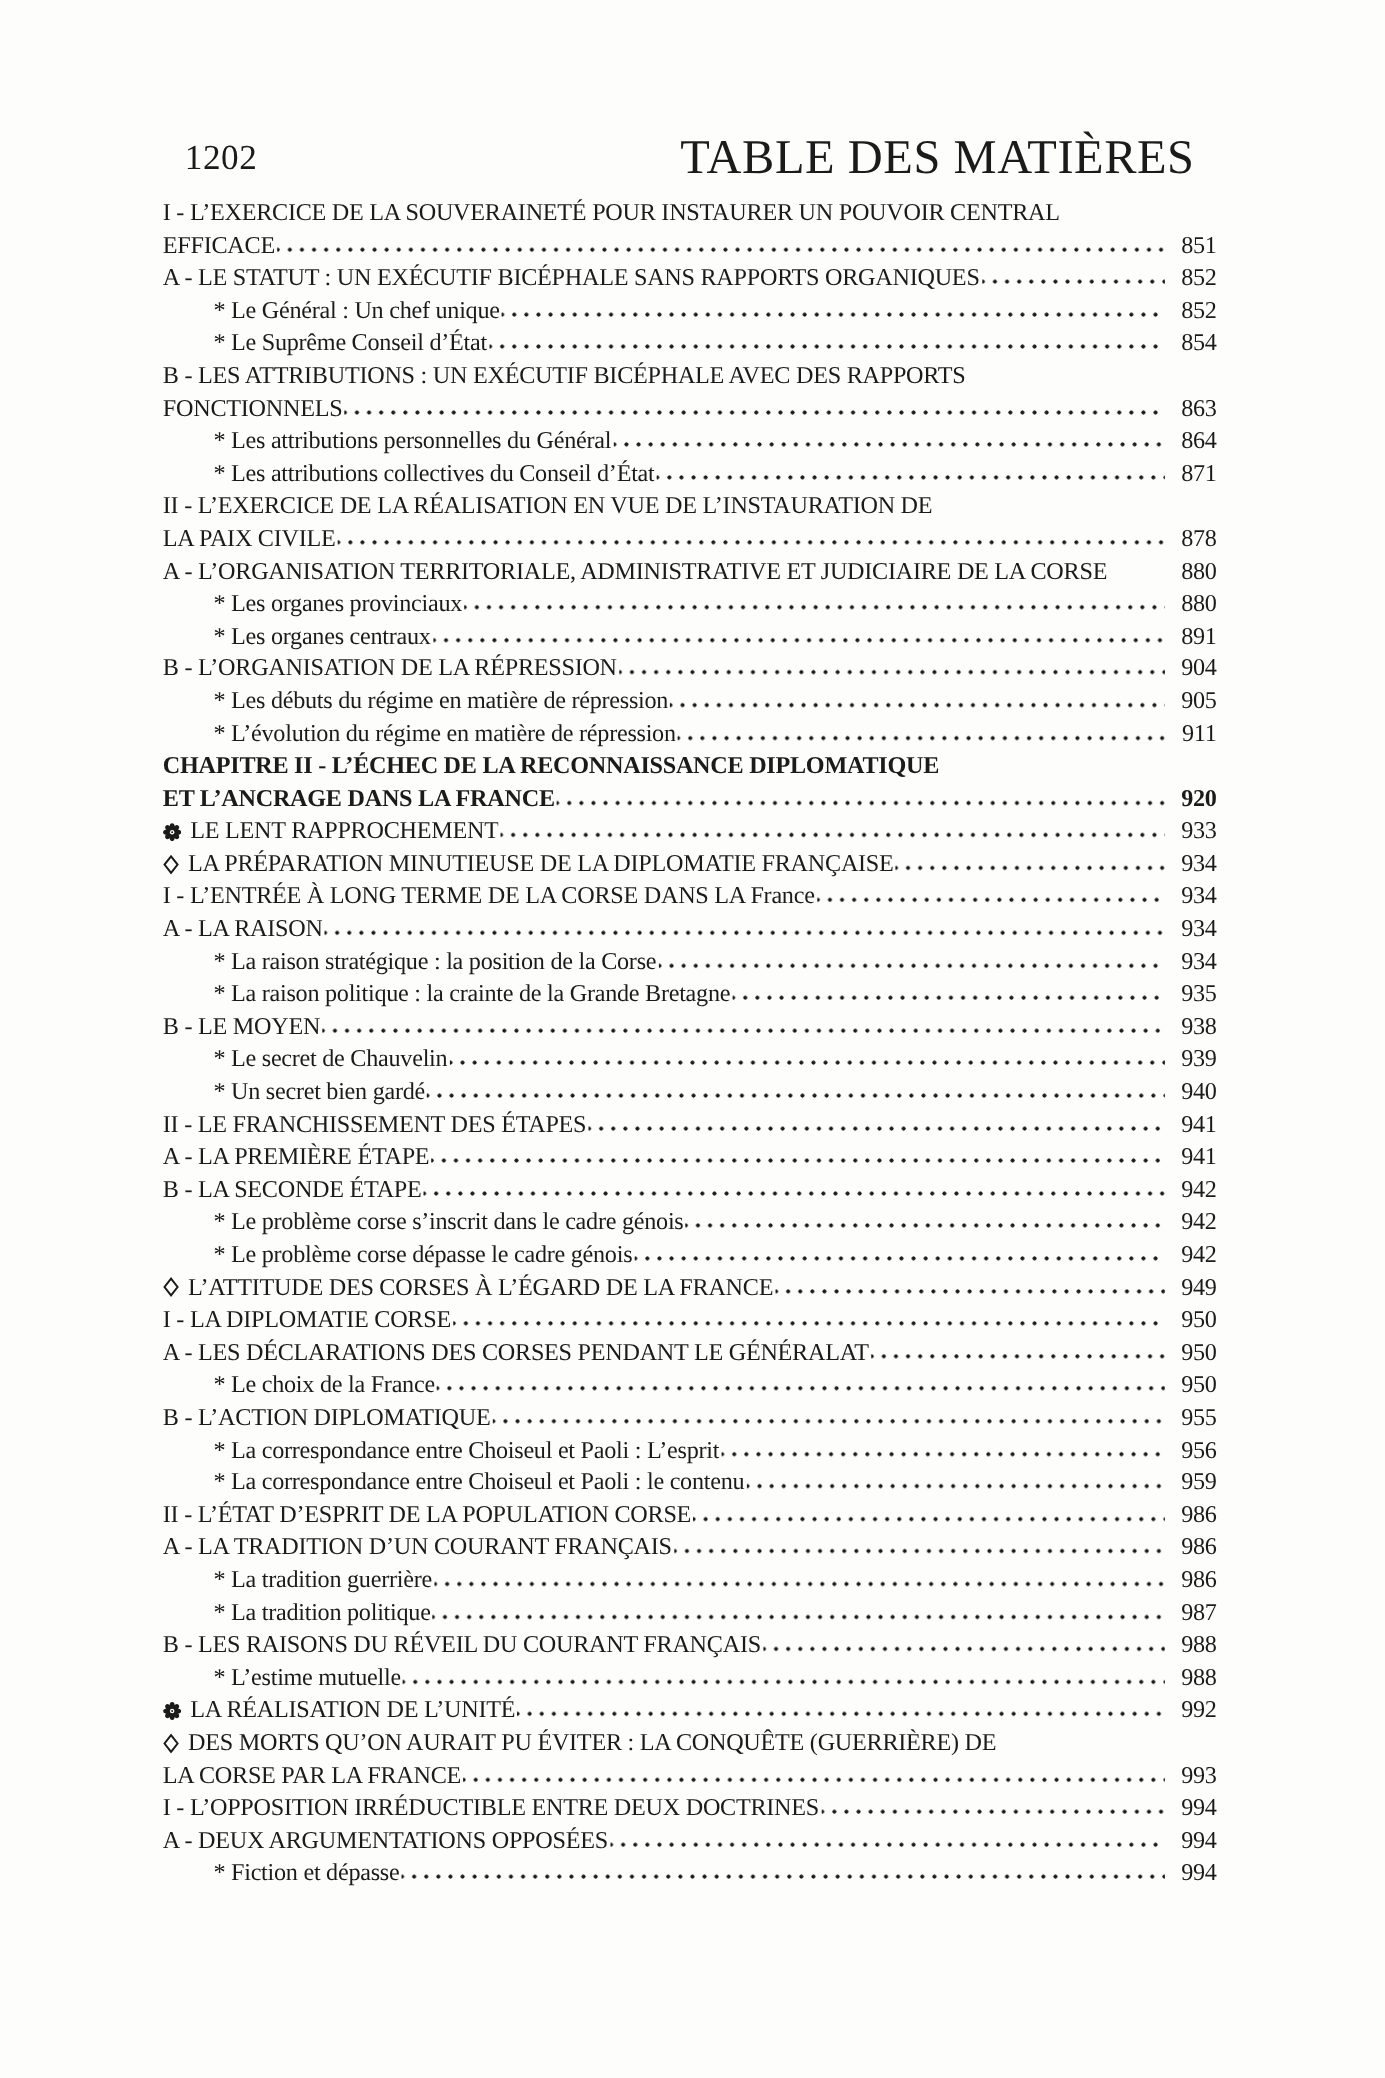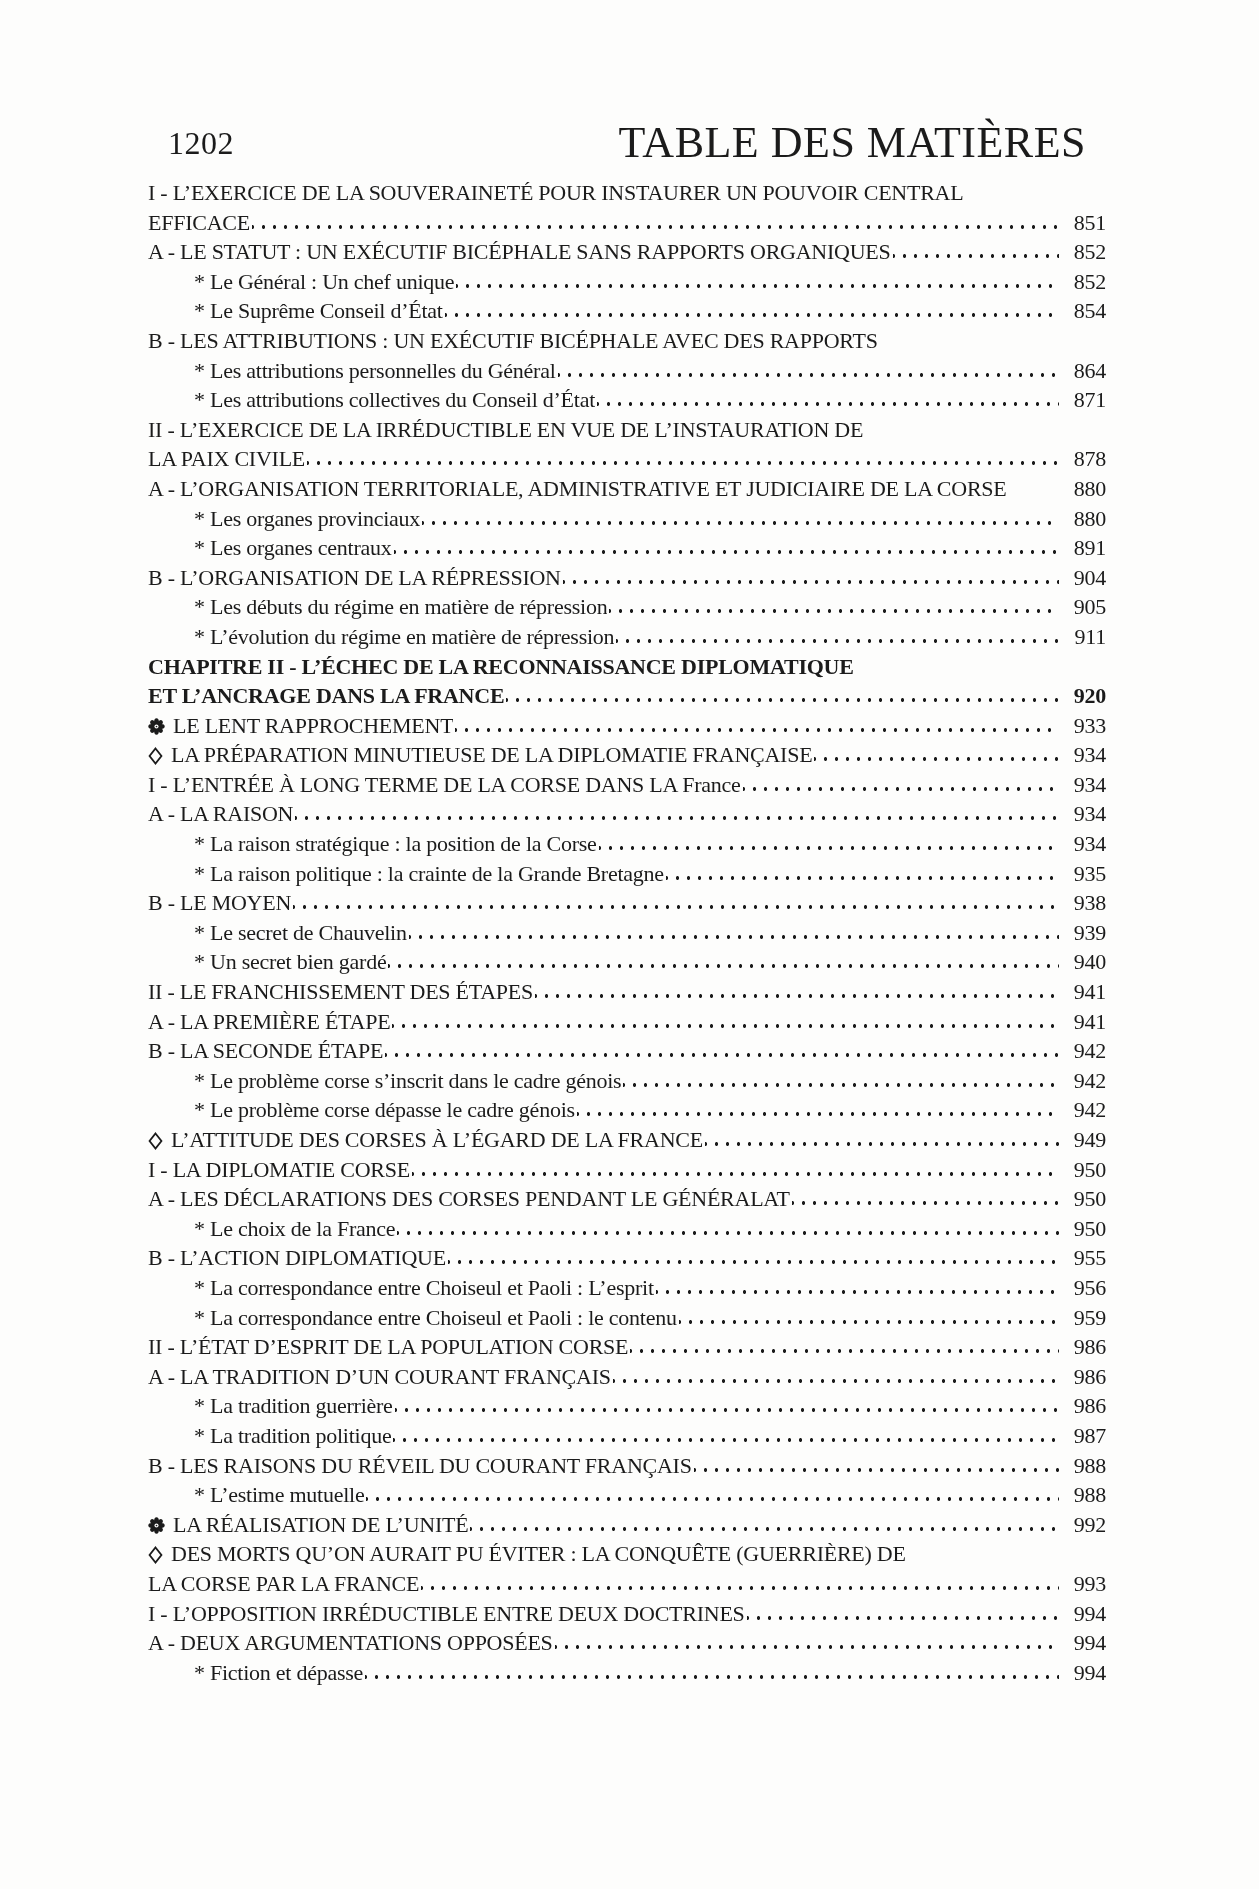--- a/index.html
+++ b/index.html
@@ -72,35 +72,41 @@
 
     <span class="text">* Le Suprême Conseil d’État</span>
     <span class="leader"></span>
     <span class="page-num">854</span>
   </div>
       <div class="row level0">
 
     <span class="text">B - LES ATTRIBUTIONS : UN EXÉCUTIF BICÉPHALE AVEC DES RAPPORTS</span>
 
   </div>
+      <div class="row level0">
+
+    <span class="text">FONCTIONNELS</span>
+    <span class="leader"></span>
+    <span class="page-num">863</span>
+  </div>
       <div class="row level1">
 
     <span class="text">* Les attributions personnelles du Général</span>
     <span class="leader"></span>
     <span class="page-num">864</span>
   </div>
       <div class="row level1">
 
     <span class="text">* Les attributions collectives du Conseil d’État</span>
     <span class="leader"></span>
     <span class="page-num">871</span>
   </div>
       <div class="row level0">
 
-    <span class="text">II - L’EXERCICE DE LA IRRÉDUCTIBLE EN VUE DE L’INSTAURATION DE</span>
+    <span class="text">II - L’EXERCICE DE LA RÉALISATION EN VUE DE L’INSTAURATION DE</span>
 
   </div>
       <div class="row level0">
 
     <span class="text">LA PAIX CIVILE</span>
     <span class="leader"></span>
     <span class="page-num">878</span>
   </div>
       <div class="row level0">
 

